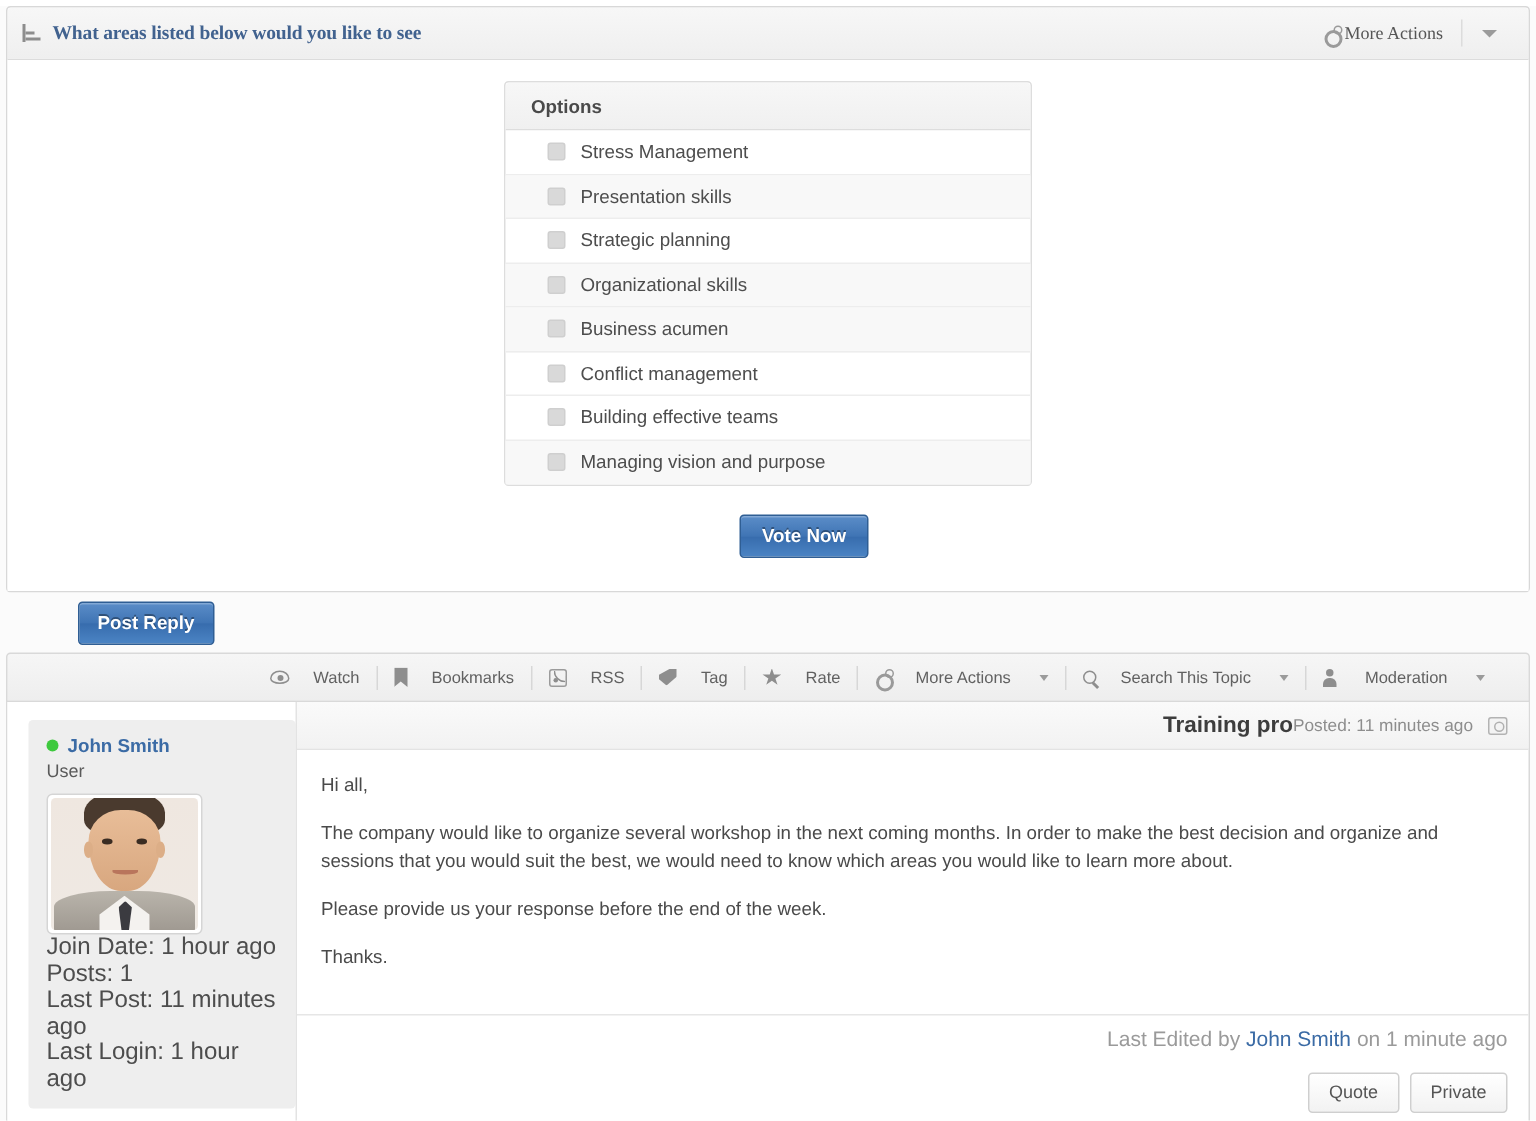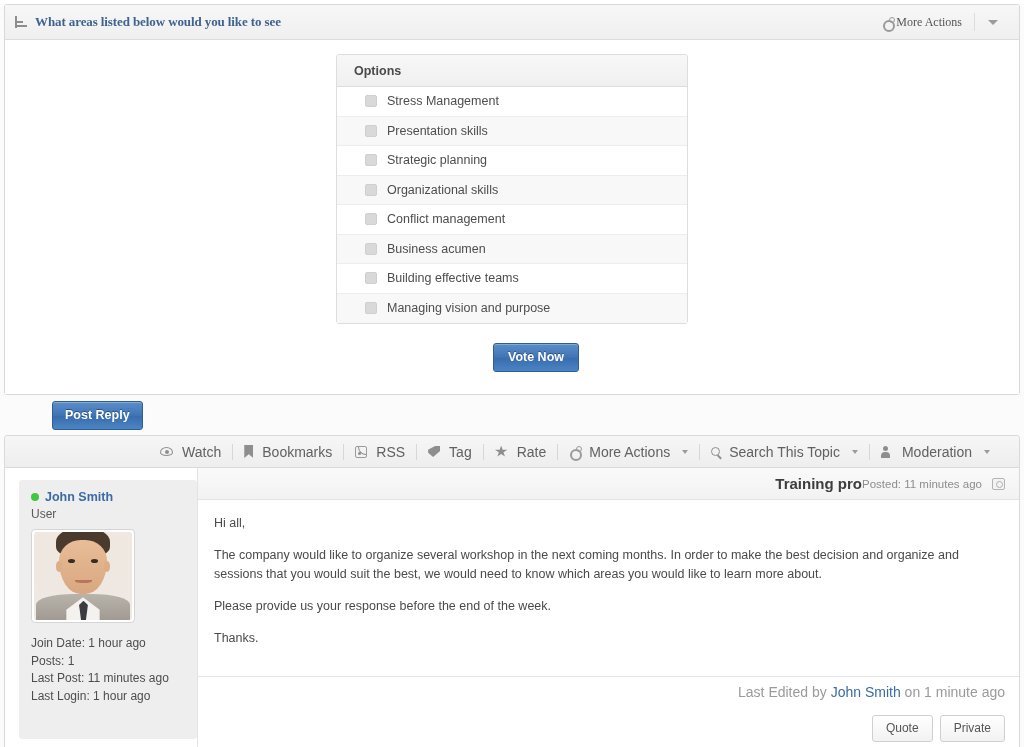--- a/index.html
+++ b/index.html
@@ -130,22 +130,22 @@
   .toolbar {
     margin: 0 4px;
     height: 33px;
     background: linear-gradient(to bottom, #f6f6f6, #eeeeee);
     border: 1px solid #d9d9d9;
     border-radius: 3px 3px 0 0;
     display: flex; align-items: center; justify-content: flex-end;
     padding-right: 18px;
   }
   .tb-item {
-    display: flex; align-items: center; gap: 9px;
-    font-size: 14px; color: #616161; padding: 0 11px; cursor: pointer;
+    display: flex; align-items: center; gap: 16px;
+    font-size: 11px; color: #616161; padding: 0 11px; cursor: pointer;
     white-space: nowrap;
   }
   .tb-div { width: 1px; height: 16px; background: #d7d7d7; }
 
   .ic { display: inline-block; position: relative; flex: none; }
   .ic-eye { width: 13px; height: 9px; border: 1.4px solid #8e8e8e; border-radius: 50% 50% 50% 50%/ 60% 60% 40% 40%; }
   .ic-eye::after { content:""; position:absolute; left:4px; top:2px; width:4px; height:4px; border-radius:50%; background:#8e8e8e; }
   .ic-bm { width: 9px; height: 13px; background: #8e8e8e;
     clip-path: polygon(0 0, 100% 0, 100% 100%, 50% 72%, 0 100%); }
   .ic-rss { width: 12px; height: 12px; border: 1px solid #9b9b9b; border-radius: 2px; }
@@ -208,21 +208,21 @@
   .av-eye { position:absolute; top:31%; width:7%; height:4%; background:#3a2c22; border-radius:50%; }
   .av-eye.l { left:35%; } .av-eye.r { right:35%; }
   .av-mouth { position:absolute; left:42%; top:54%; width:17%; height:4%;
     background:#b9755c; border-radius: 0 0 50% 50%; }
   .av-suit { position:absolute; left:2%; bottom:0; width:96%; height:30%;
     background: linear-gradient(to bottom,#b9b4ab,#a09a92); border-radius: 40% 40% 0 0; }
   .av-shirt { position:absolute; left:33%; bottom:0; width:34%; height:26%;
     background:#f4f2ef; clip-path: polygon(50% 0, 100% 55%, 100% 100%, 0 100%, 0 55%); }
   .av-tie { position:absolute; left:46%; bottom:0; width:9%; height:22%;
     background:#3b3b40; clip-path: polygon(50% 0, 100% 22%, 78% 100%, 22% 100%, 0 22%); }
-  .ustats { margin-top: 12px; font-size: 12px; color: #4d4d4d; line-height: 17.5px; }
+  .ustats { margin-top: 0; font-size: 16px; color: #4d4d4d; line-height: 17.5px; }
 
   .post-main { flex: 1; display: flex; flex-direction: column; border-left: 1px solid #e3e3e3; }
   .post-head {
     height: 32px; display: flex; align-items: center;
     background: linear-gradient(to bottom, #fafafa, #f2f2f2);
     border-bottom: 1px solid #e3e3e3;
     padding: 0 14px 0 16px;
   }
   .post-title { font-weight: bold; font-size: 15px; color: #3d3d3d; flex: 1; text-align: right; }
   .posted-meta { font-size: 11.5px; color: #8d8d8d; }
@@ -288,27 +288,27 @@
           <span>Presentation skills</span>
         </div>
         <div class="opt-row">
           <span class="cbox"></span>
           <span>Strategic planning</span>
         </div>
         <div class="opt-row alt">
           <span class="cbox"></span>
           <span>Organizational skills</span>
         </div>
+        <div class="opt-row alt">
+          <span class="cbox"></span>
+          <span>Business acumen</span>
+        </div>
         <div class="opt-row">
           <span class="cbox"></span>
           <span>Conflict management</span>
-        </div>
-        <div class="opt-row alt">
-          <span class="cbox"></span>
-          <span>Business acumen</span>
         </div>
         <div class="opt-row">
           <span class="cbox"></span>
           <span>Building effective teams</span>
         </div>
         <div class="opt-row alt">
           <span class="cbox"></span>
           <span>Managing vision and purpose</span>
         </div>
       </div>

